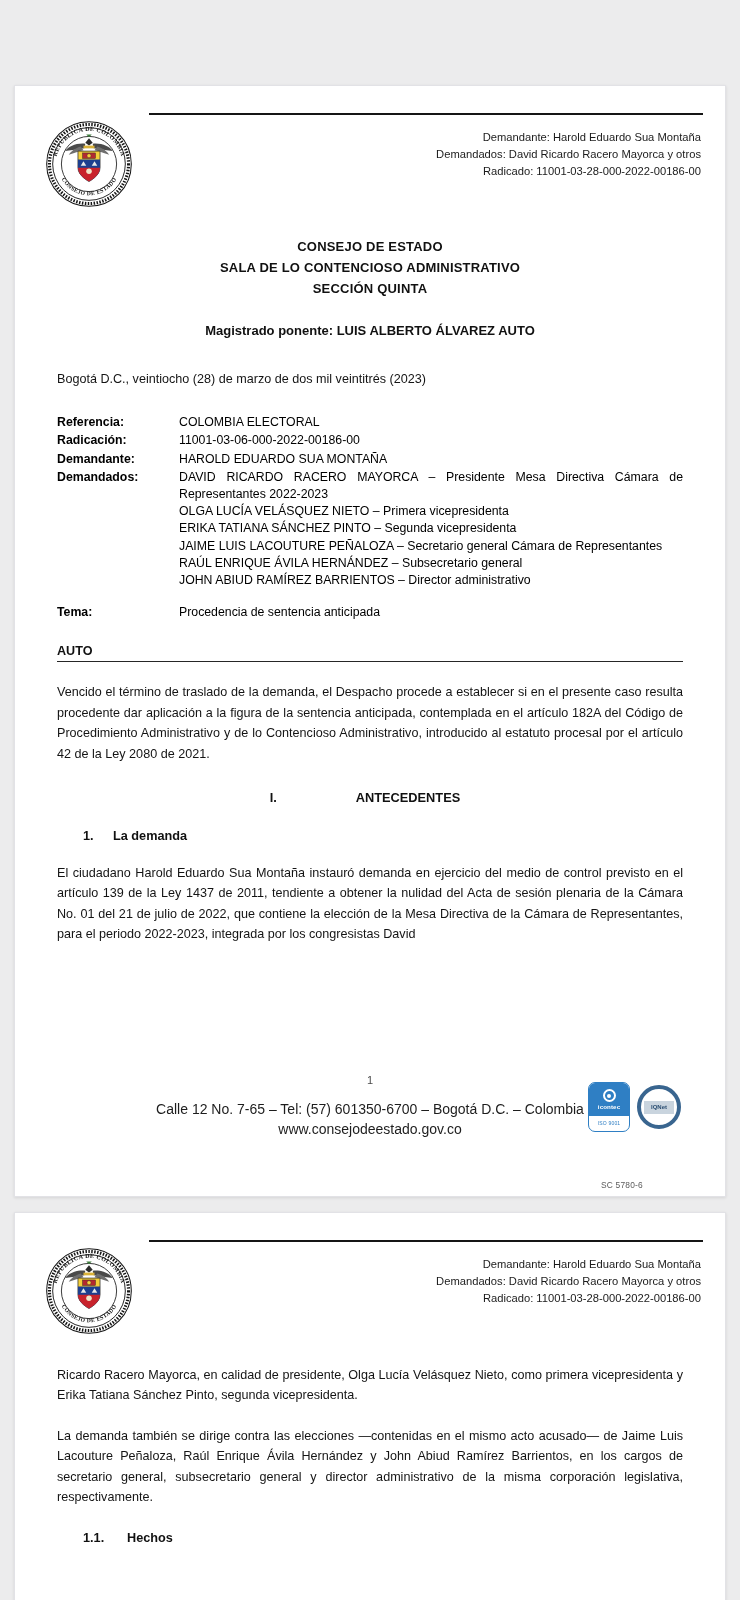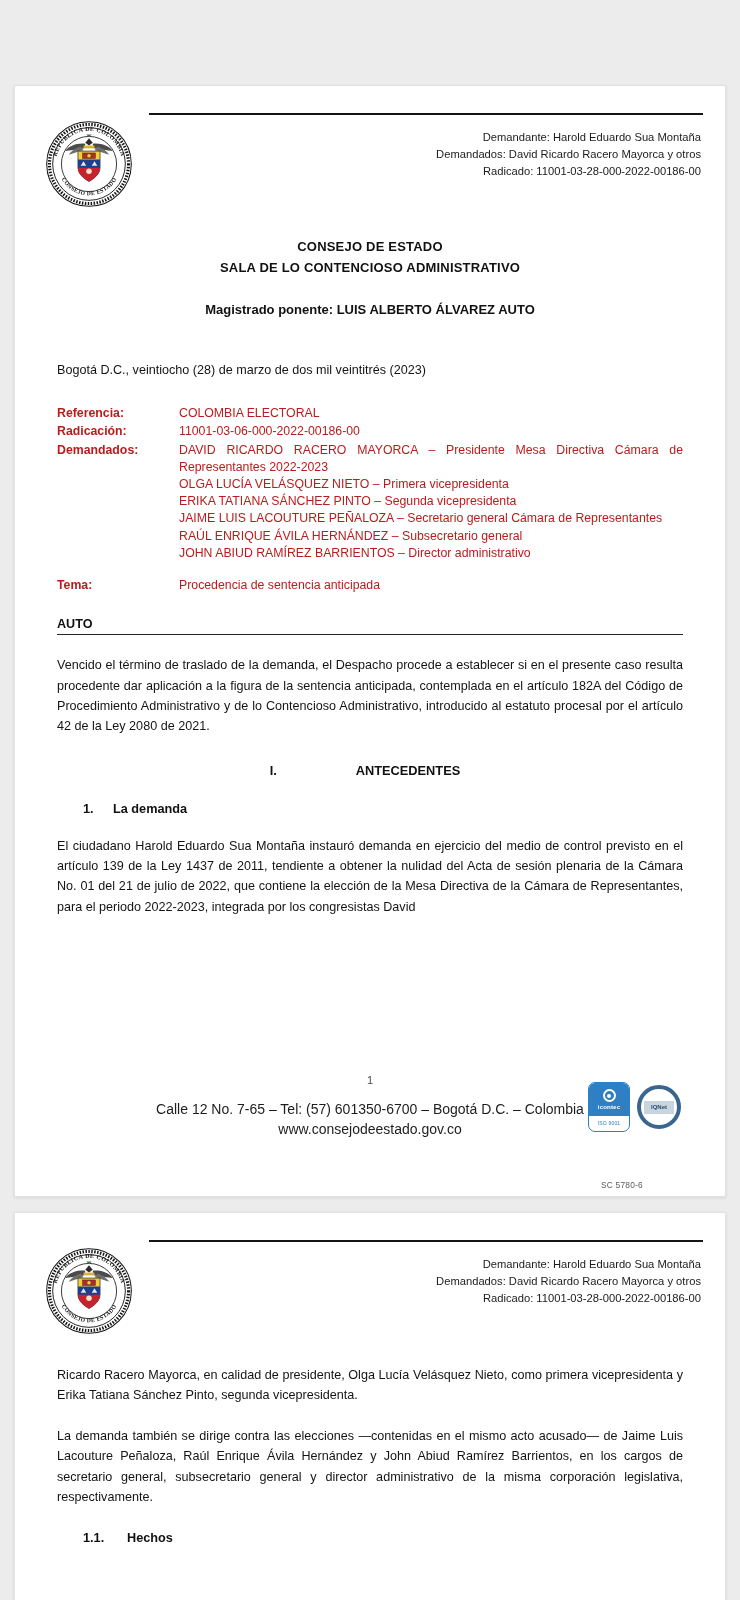--- a/index.html
+++ b/index.html
@@ -79,36 +79,36 @@
     margin-top: 24px;
     color: #111;
   }
 
   
   .body-col {
     padding: 0 28px 0 28px;
   }
   .city-date {
     font-size: 12.6px;
-    margin-top: 46px;
+    margin-top: 34px;
     color: #141414;
   }
 
   
   .ref-table {
     margin-top: 28px;
     width: 100%;
     border-collapse: collapse;
   }
   .ref-table td {
     vertical-align: top;
     font-size: 12.3px;
     line-height: 1.40;
     padding: 0 0 1px 0;
-    color: #b91c1c;
+    color: #000000;
   }
   .ref-label {
     width: 122px;
     font-weight: bold;
     white-space: nowrap;
   }
   .ref-val-just { text-align: justify; text-align-last: left; }
   .ref-spacer td { height: 14px; }
 
   
@@ -312,36 +312,41 @@
           <div>Demandante: Harold Eduardo Sua Montaña</div>
           <div>Demandados: David Ricardo Racero Mayorca y otros</div>
           <div>Radicado: 11001-03-28-000-2022-00186-00</div>
         </div>
       </div>
     </div>
 
     <div class="court-title">
       <div>CONSEJO DE ESTADO</div>
       <div>SALA DE LO CONTENCIOSO ADMINISTRATIVO</div>
+      <div>SECCIÓN QUINTA</div>
     </div>
     <div class="magistrate">Magistrado ponente: LUIS ALBERTO ÁLVAREZ AUTO</div>
 
     <div class="body-col">
 
       <div class="city-date">Bogotá D.C., veintiocho (28) de marzo de dos mil veintitrés (2023)</div>
 
       <table class="ref-table">
         <tbody>
             <tr>
           <td class="ref-label">Referencia:</td>
           <td>COLOMBIA ELECTORAL</td>
         </tr>
         <tr>
           <td class="ref-label">Radicación:</td>
           <td>11001-03-06-000-2022-00186-00</td>
+        </tr>
+        <tr>
+          <td class="ref-label">Demandante:</td>
+          <td>HAROLD EDUARDO SUA MONTAÑA</td>
         </tr>
         <tr>
           <td class="ref-label">Demandados:</td>
           <td>
             <div class="ref-val-just">DAVID RICARDO RACERO MAYORCA – Presidente Mesa Directiva Cámara de Representantes 2022-2023</div>
             <div class="ref-val-just">OLGA LUCÍA VELÁSQUEZ NIETO – Primera vicepresidenta</div>
             <div class="ref-val-just">ERIKA TATIANA SÁNCHEZ PINTO – Segunda vicepresidenta</div>
             <div class="ref-val-just">JAIME LUIS LACOUTURE PEÑALOZA – Secretario general Cámara de Representantes</div>
             <div class="ref-val-just">RAÚL ENRIQUE ÁVILA HERNÁNDEZ – Subsecretario general</div>
             <div class="ref-val-just">JOHN ABIUD RAMÍREZ BARRIENTOS – Director administrativo</div>

